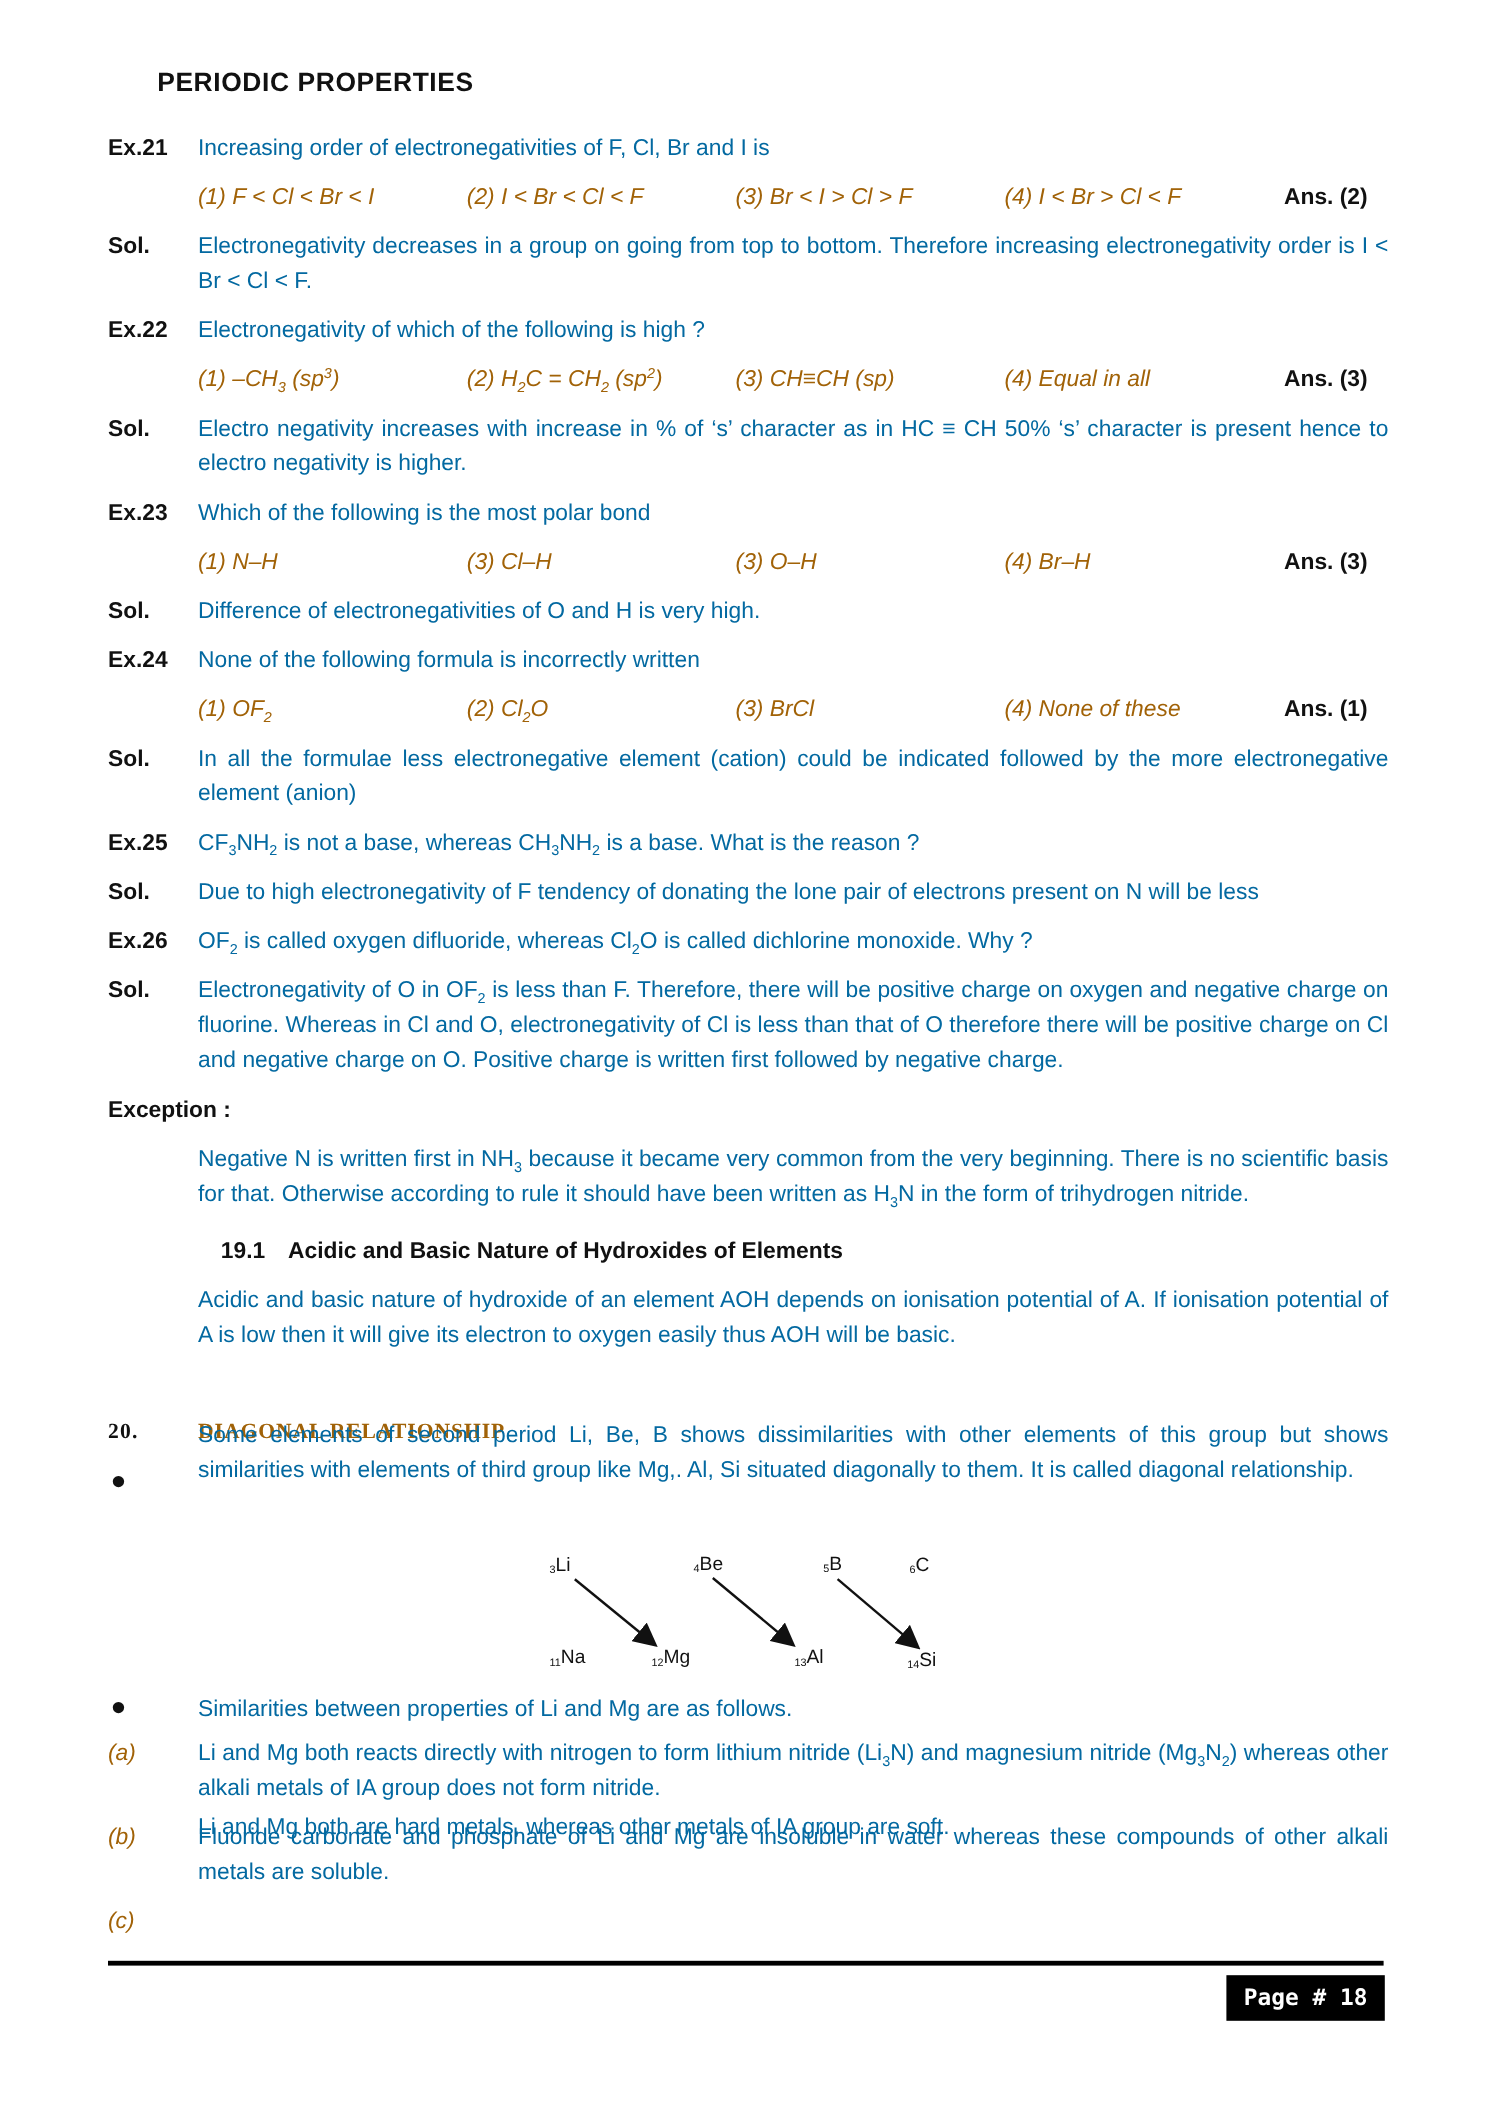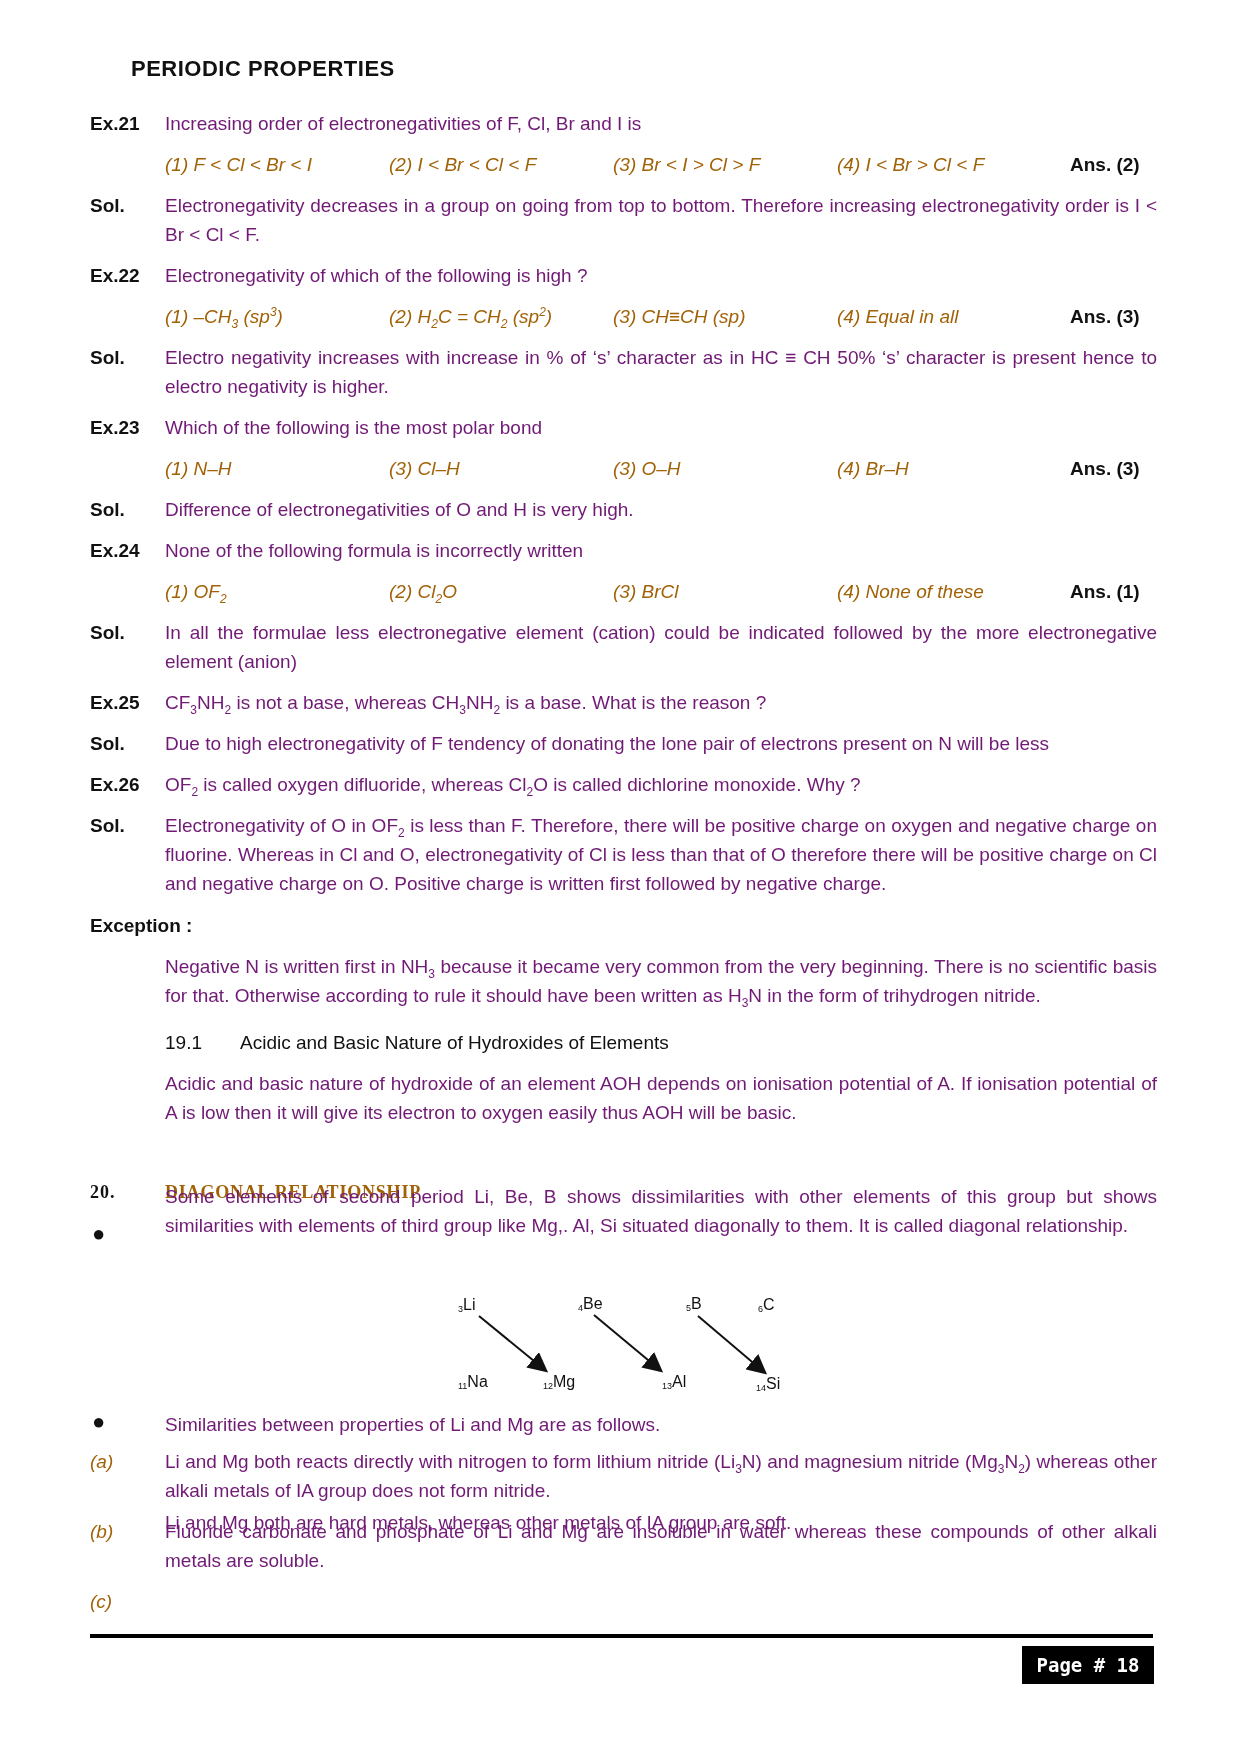--- a/index.html
+++ b/index.html
@@ -1,27 +1,27 @@
 <!DOCTYPE html>
 <html><head>
 <meta charset="utf-8">
 <style>
   html, body { margin: 0; padding: 0; background: #ffffff; }
   body { width: 1240px; height: 1754px; position: relative; overflow: hidden;
          font-family: "Liberation Sans", sans-serif; color: #1a1a1a; }
   .abs { position: absolute; }
   .page-header { left: 88px; top: 56px; font-size: 22px; font-weight: bold; letter-spacing: 0.5px; color: #111; margin-left: 43px; }
   .lbl { position: absolute; left: 90px; font-size: 19px; font-weight: bold; color: #111; }
-  .txt { position: absolute; left: 165px; width: 992px; font-size: 19px; line-height: 29px; color: #701a75; text-align: justify; }
+  .txt { position: absolute; left: 165px; width: 992px; font-size: 19px; line-height: 29px; color: #0369a1; text-align: justify; }
   .opt { position: absolute; font-size: 19px; color: #a16207; white-space: nowrap; font-style: italic; }
   .ans { position: absolute; left: 1070px; font-size: 19px; font-weight: bold; color: #111; white-space: nowrap; }
   sub, sup { font-size: 12px; line-height: 0; }
   .sec-num { position: absolute; left: 90px; font-family: "Liberation Serif", serif; font-weight: bold; font-size: 18px; letter-spacing: 1px; color: #111; }
   .sec-title { position: absolute; left: 165px; font-family: Liberation Serif, serif; font-weight: bold; font-size: 18px; letter-spacing: 0.8px; color: #a16207; }
-  .subsec { position: absolute; left: 165px; font-size: 19px; font-weight: normal; color: #111; }
+  .subsec { position: absolute; left: 165px; font-size: 19px; font-weight: bold; color: #111; text-align: center; }
   .subsec .num { display: inline-block; width: 75px; }
   .bullet { position: absolute; left: 92px; font-size: 22px; color: #111; }
   .elem { position: absolute; font-size: 16px; color: #111; white-space: nowrap; }
   .elem .z { font-size: 9px; vertical-align: -2px; }
   .rule { position: absolute; left: 90px; top: 1634px; width: 1063px; height: 4px; background: #000; }
   .page-badge { position: absolute; left: 1022px; top: 1646px; width: 132px; height: 38px; background: #000; color: #fff;
                 font-family: "DejaVu Sans Mono", monospace; font-weight: bold; font-size: 19px; display: flex; align-items: center; justify-content: center; }
 </style>
 </head>
 <body>

